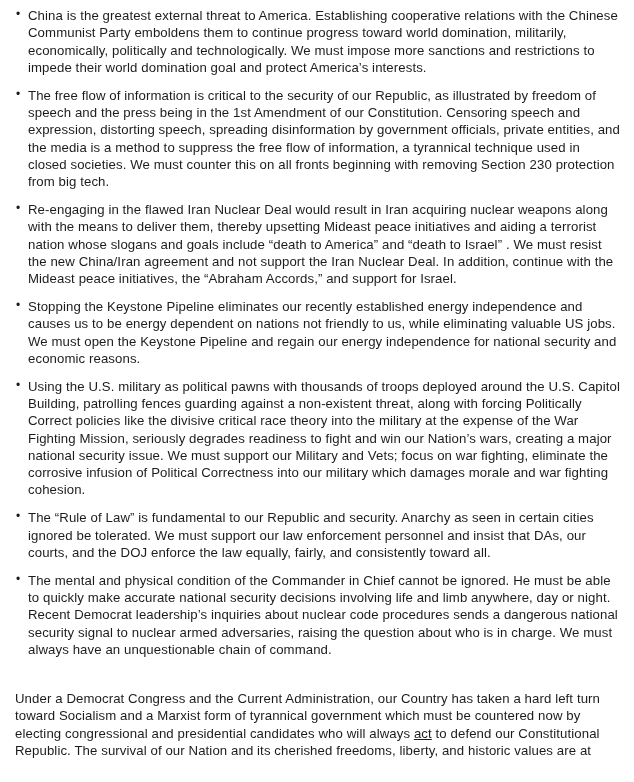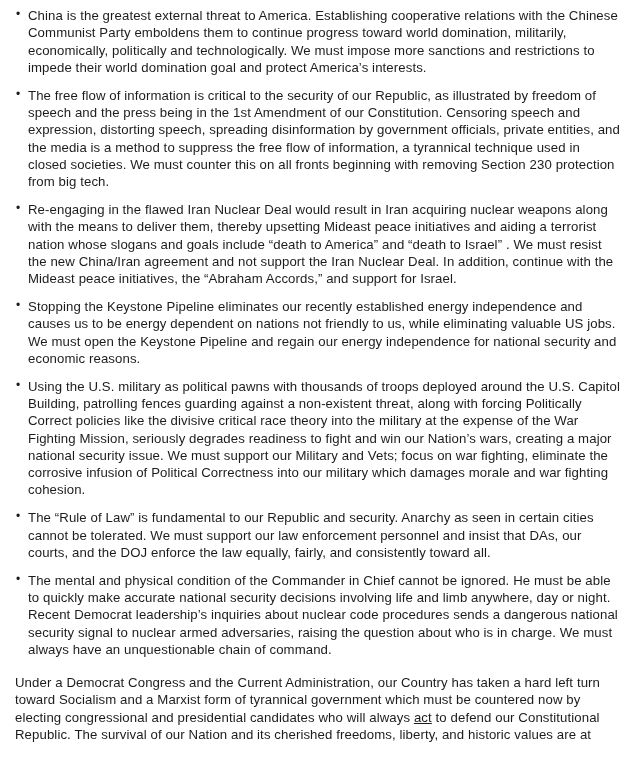--- a/index.html
+++ b/index.html
@@ -30,21 +30,21 @@
     padding-left: 13px;
     margin-bottom: 10.5px;
   }
   ul.bullet-list li .bullet-marker {
     position: absolute;
     left: 1px;
     top: -1px;
     font-size: 12px;
   }
   .closing {
-    margin-top: 16px;
+    margin-top: 32px;
   }
   .closing .underline {
     text-decoration: underline;
   }
 </style>
 </head>
 <body>
 
 <div class="page">
   <ul class="bullet-list">
@@ -63,21 +63,21 @@
     <li>
       <span class="bullet-marker">•</span>
       <span>Stopping the Keystone Pipeline eliminates our recently established energy independence and causes us to be energy dependent on nations not friendly to us, while eliminating valuable US jobs. We must open the Keystone Pipeline and regain our energy independence for national security and economic reasons.</span>
     </li>
     <li>
       <span class="bullet-marker">•</span>
       <span>Using the U.S. military as political pawns with thousands of troops deployed around the U.S. Capitol Building, patrolling fences guarding against a non-existent threat, along with forcing Politically Correct policies like the divisive critical race theory into the military at the expense of the War Fighting Mission, seriously degrades readiness to fight and win our Nation’s wars, creating a major national security issue. We must support our Military and Vets; focus on war fighting, eliminate the corrosive infusion of Political Correctness into our military which damages morale and war fighting cohesion.</span>
     </li>
     <li>
       <span class="bullet-marker">•</span>
-      <span>The “Rule of Law” is fundamental to our Republic and security. Anarchy as seen in certain cities cannot be tolerated. We must support our law enforcement personnel and insist that DAs, our courts, and the DOJ enforce the law equally, fairly, and consistently toward all.</span>
+      <span>The “Rule of Law” is fundamental to our Republic and security. Anarchy as seen in certain cities ignored be tolerated. We must support our law enforcement personnel and insist that DAs, our courts, and the DOJ enforce the law equally, fairly, and consistently toward all.</span>
     </li>
     <li>
       <span class="bullet-marker">•</span>
       <span>The mental and physical condition of the Commander in Chief cannot be ignored. He must be able to quickly make accurate national security decisions involving life and limb anywhere, day or night. Recent Democrat leadership’s inquiries about nuclear code procedures sends a dangerous national security signal to nuclear armed adversaries, raising the question about who is in charge. We must always have an unquestionable chain of command.</span>
     </li>
   </ul>
   <p class="closing"><span>Under a Democrat Congress and the Current Administration, our Country has taken a hard left turn toward Socialism and a Marxist form of tyrannical government which must be countered now by electing congressional and presidential candidates who will always </span><span class="underline">act</span><span> to defend our Constitutional Republic. The survival of our Nation and its cherished freedoms, liberty, and historic values are at</span></p>
 </div>
 
 </body></html>

